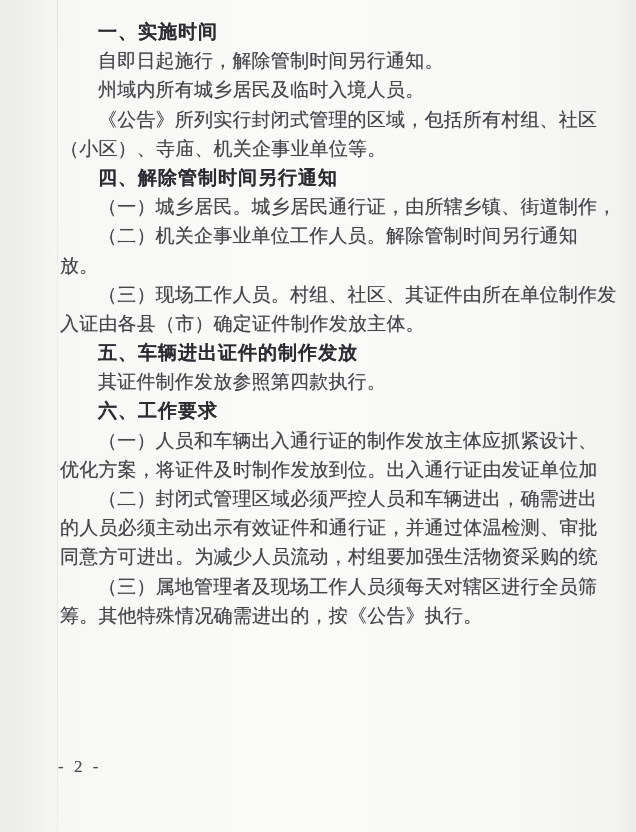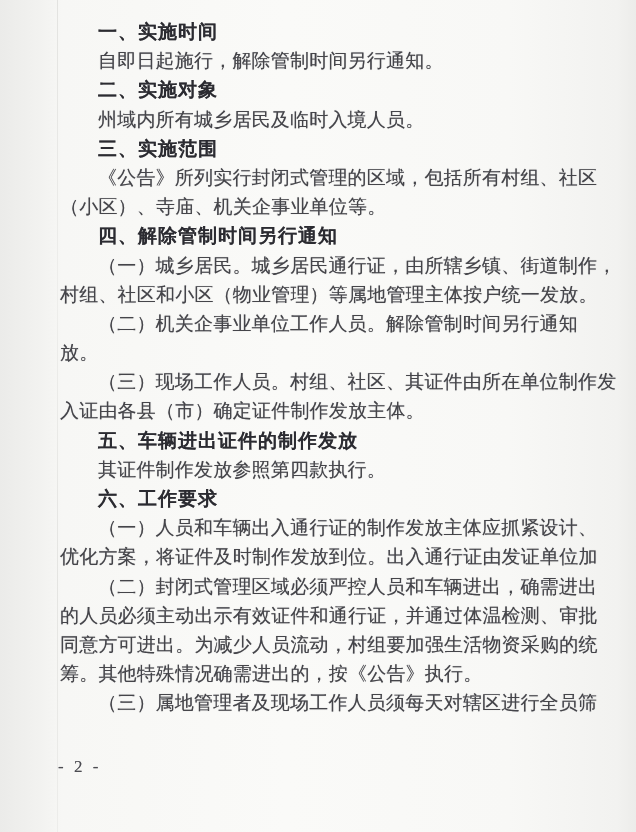--- a/index.html
+++ b/index.html
@@ -76,37 +76,34 @@
   }
 </style>
 </head>
 <body>
 
 <div class="page">
   <div class="fold-line"></div>
   <div class="content">
       <div class="line heading">一、实施时间</div>
       <div class="line indent">自即日起施行，解除管制时间另行通知。</div>
-      <div class="line heading">二、实施对象</div>
       <div class="line indent">州域内所有城乡居民及临时入境人员。</div>
-      <div class="line heading">三、实施范围</div>
       <div class="line indent">《公告》所列实行封闭式管理的区域，包括所有村组、社区</div>
       <div class="line cont">（小区）、寺庙、机关企事业单位等。</div>
       <div class="line heading">四、解除管制时间另行通知</div>
       <div class="line indent">（一）城乡居民。城乡居民通行证，由所辖乡镇、街道制作，</div>
-      <div class="line cont">村组、社区和小区（物业管理）等属地管理主体按户统一发放。</div>
       <div class="line indent">（二）机关企事业单位工作人员。解除管制时间另行通知</div>
       <div class="line cont">放。</div>
       <div class="line indent">（三）现场工作人员。村组、社区、其证件由所在单位制作发</div>
       <div class="line cont">入证由各县（市）确定证件制作发放主体。</div>
       <div class="line heading">五、车辆进出证件的制作发放</div>
       <div class="line indent">其证件制作发放参照第四款执行。</div>
       <div class="line heading">六、工作要求</div>
       <div class="line indent">（一）人员和车辆出入通行证的制作发放主体应抓紧设计、</div>
       <div class="line cont">优化方案，将证件及时制作发放到位。出入通行证由发证单位加</div>
       <div class="line indent">（二）封闭式管理区域必须严控人员和车辆进出，确需进出</div>
       <div class="line cont">的人员必须主动出示有效证件和通行证，并通过体温检测、审批</div>
       <div class="line cont">同意方可进出。为减少人员流动，村组要加强生活物资采购的统</div>
+      <div class="line indent">（三）属地管理者及现场工作人员须每天对辖区进行全员筛</div>
       <div class="line cont">筹。其他特殊情况确需进出的，按《公告》执行。</div>
-      <div class="line indent">（三）属地管理者及现场工作人员须每天对辖区进行全员筛</div>
     </div>
   <div class="footer">- 2 -</div>
 </div>
 
 </body></html>

